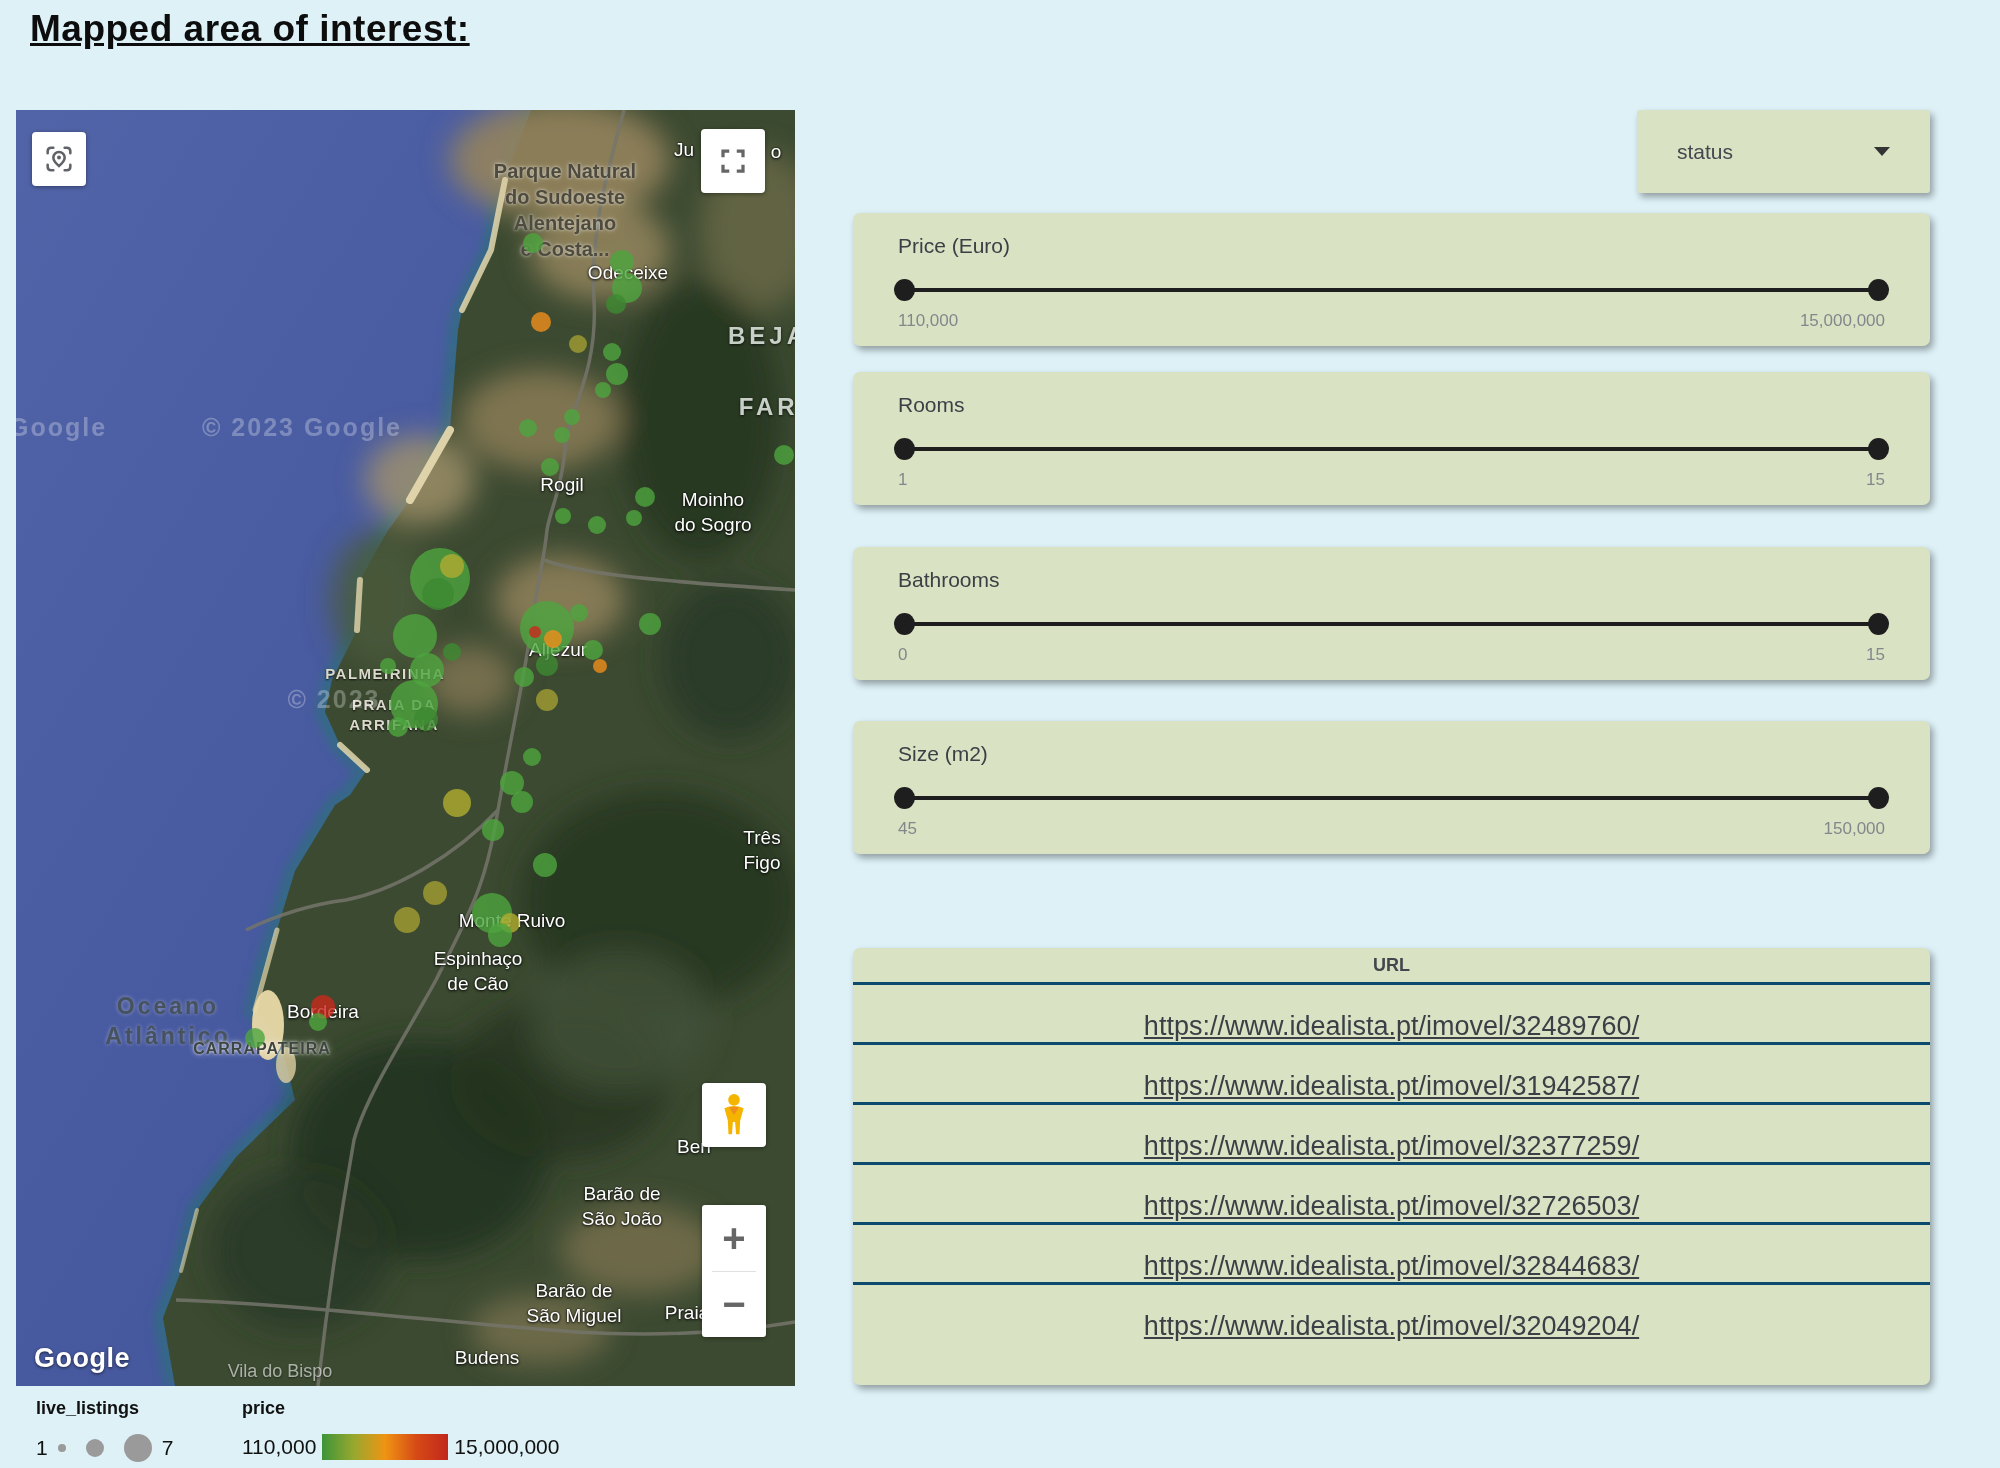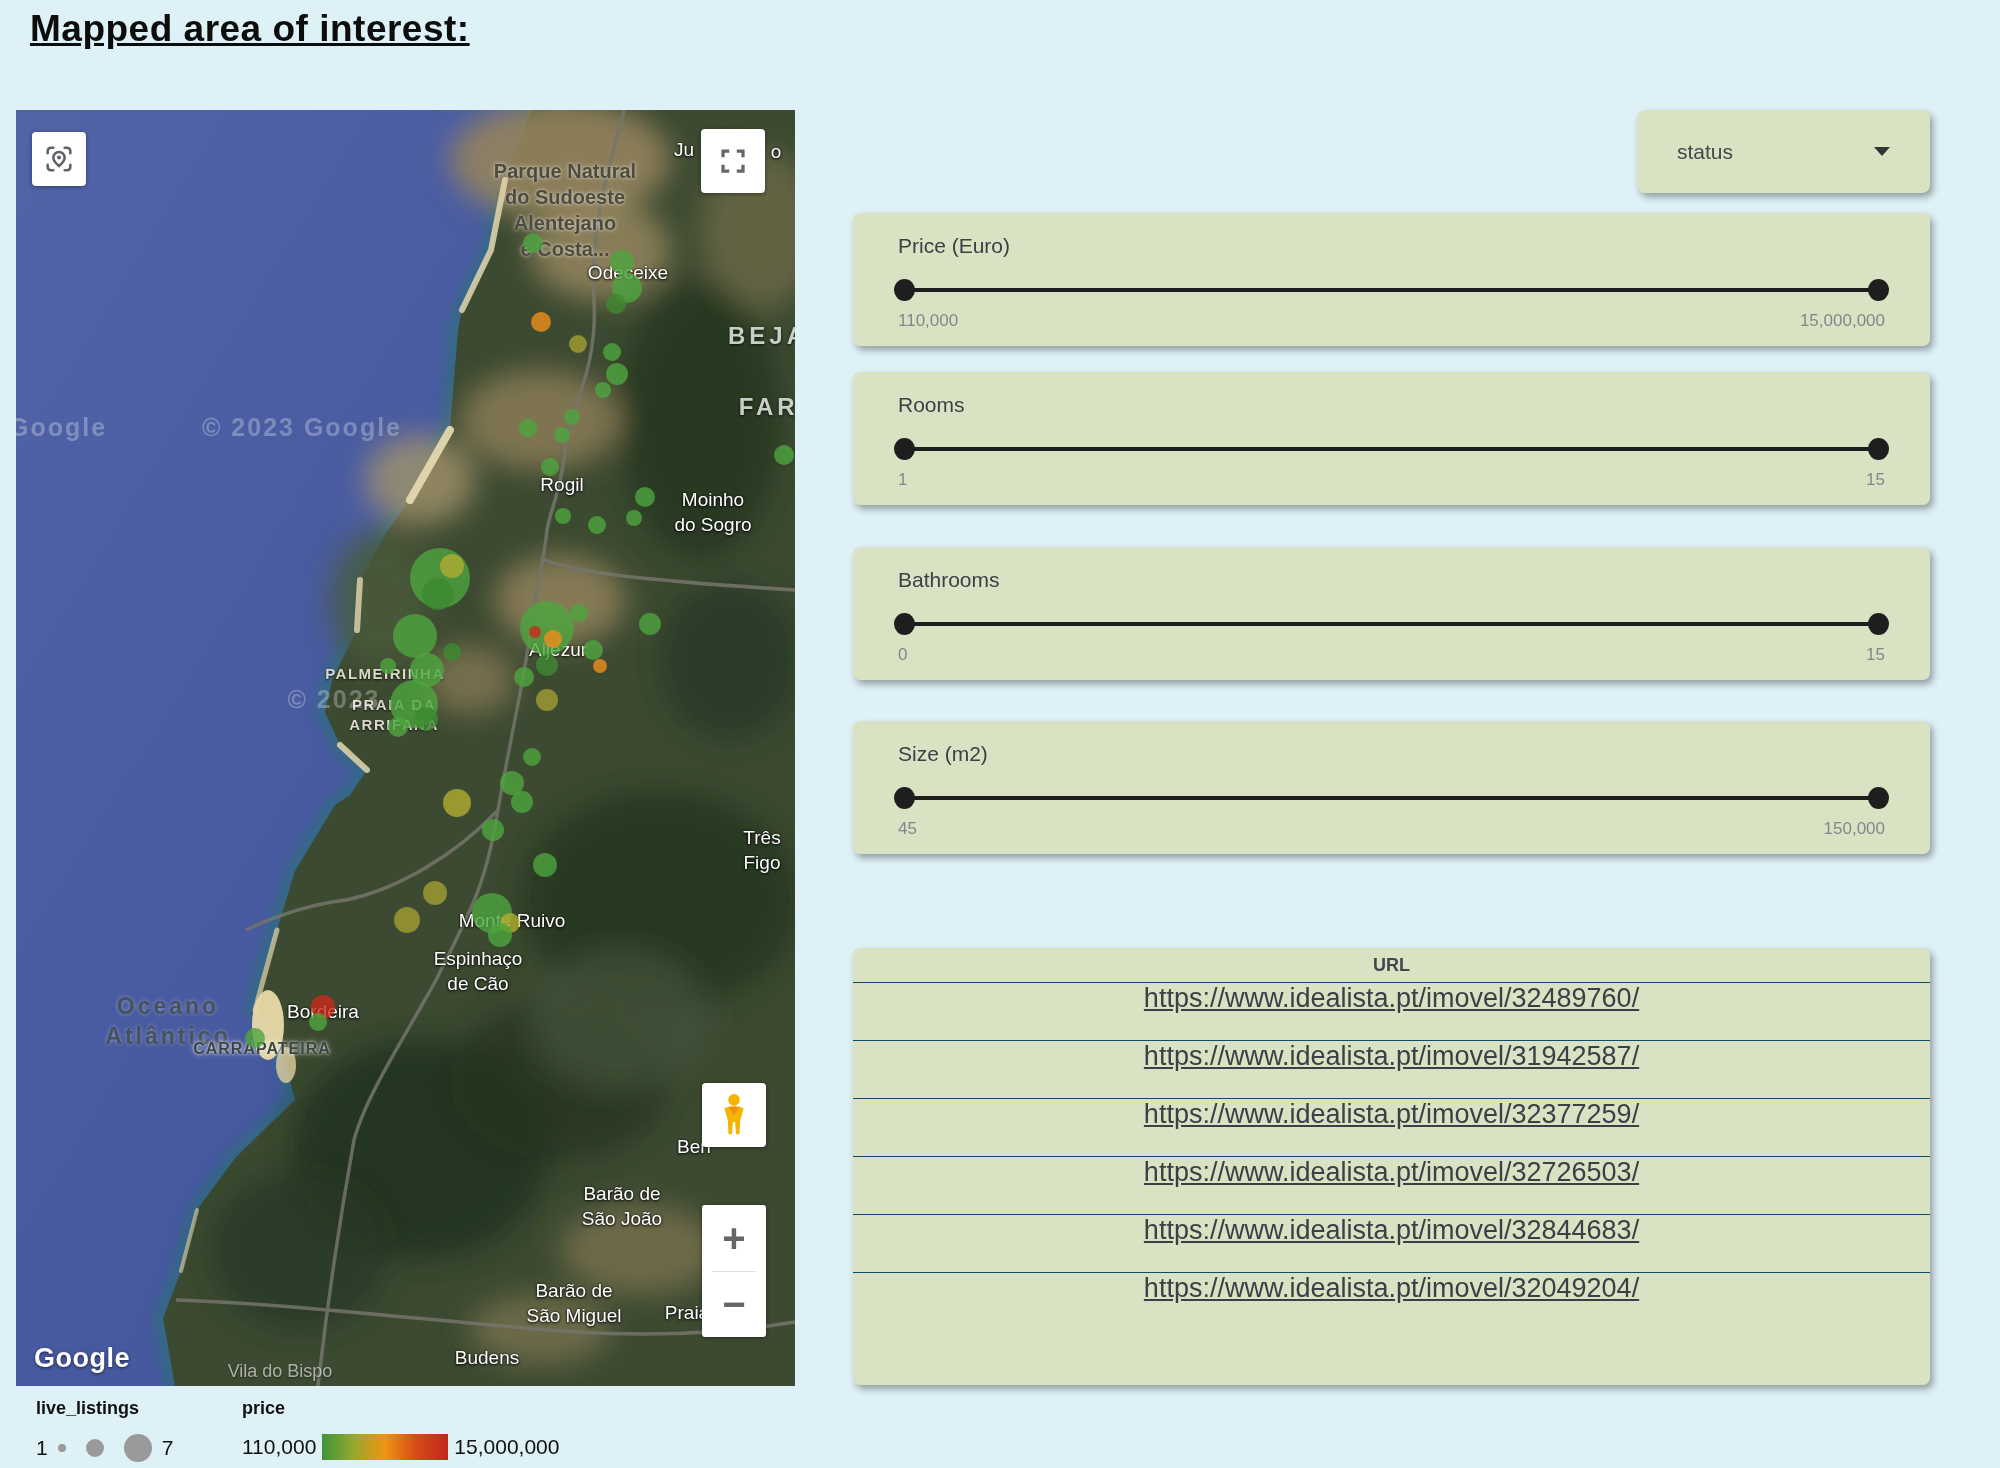--- a/index.html
+++ b/index.html
@@ -46,40 +46,40 @@
   .attrbar{position:absolute;left:122px;right:0;bottom:0;height:23px;background:rgba(240,240,240,.85);
         display:flex;align-items:center;font-size:13px;color:#222}
   .attr-item{padding:0 8px;border-left:1px solid rgba(0,0,0,.25);height:100%;
         display:flex;align-items:center;white-space:nowrap;cursor:pointer}
   .attr-item:first-child{border-left:none}
   .scalebar{display:inline-block;width:70px;height:7px;border:2px solid #333;border-top:none;
         margin-left:7px;margin-bottom:2px}
 
   
   .status{position:absolute;left:1637px;top:110px;width:293px;height:83px;background:#d9e3c4;
-        border-radius:8px;box-shadow:3px 4px 7px rgba(0,0,0,.35);display:flex;align-items:center;
+        border-radius:3px;box-shadow:3px 4px 7px rgba(0,0,0,.35);display:flex;align-items:center;
         justify-content:space-between;padding:0 40px;box-sizing:border-box;cursor:pointer}
   .status .stext{font-size:21px;color:#43484e}
   .caret{width:0;height:0;border-left:8px solid transparent;border-right:8px solid transparent;
         border-top:9px solid #333}
 
   .card{position:absolute;left:853px;width:1077px;background:#d9e3c4;border-radius:7px;
         box-shadow:3px 4px 7px rgba(0,0,0,.35)}
   .slider-card{height:133px}
   .slabel{position:absolute;left:45px;top:21px;font-size:21px;color:#3a4045}
   .track{position:absolute;left:47px;right:47px;top:75px;height:4px;background:#1e1e1e;border-radius:2px;cursor:pointer}
   .handle{position:absolute;width:21px;height:22px;border-radius:50%;background:#1e1e1e;top:-9px;cursor:grab}
   .handle.l{left:-6px}.handle.r{right:-6px}
   .range{position:absolute;left:45px;right:45px;top:98px;display:flex;
         justify-content:space-between;font-size:17px;color:#83878b}
 
   .urltable{top:948px;height:437px;overflow:hidden}
   .thead{height:34px;display:flex;align-items:center;justify-content:center;
         font-weight:bold;font-size:18px;color:#42474d}
-  .trow{height:57px;border-top:1px solid #0c4a6e;display:flex;align-items:flex-start;justify-content:center}
+  .trow{height:57px;border-top:3px solid #0c4a6e;display:flex;align-items:flex-end;justify-content:center}
   .trow a{font-size:27px;color:#3a4046;text-decoration:underline;cursor:pointer}
 
   
   .legend{position:absolute;left:36px;top:1398px;width:700px;height:70px}
   .ltitle{position:absolute;top:0;font-size:18px;font-weight:bold;color:#111}
   .lrow{position:absolute;top:36px;display:flex;align-items:center}
   .lnum{font-size:21px;color:#111}
   .ldot{border-radius:50%;background:#9a9a9a;display:inline-block}
   .gradbar{width:126px;height:26px;display:inline-block}
 </style>

